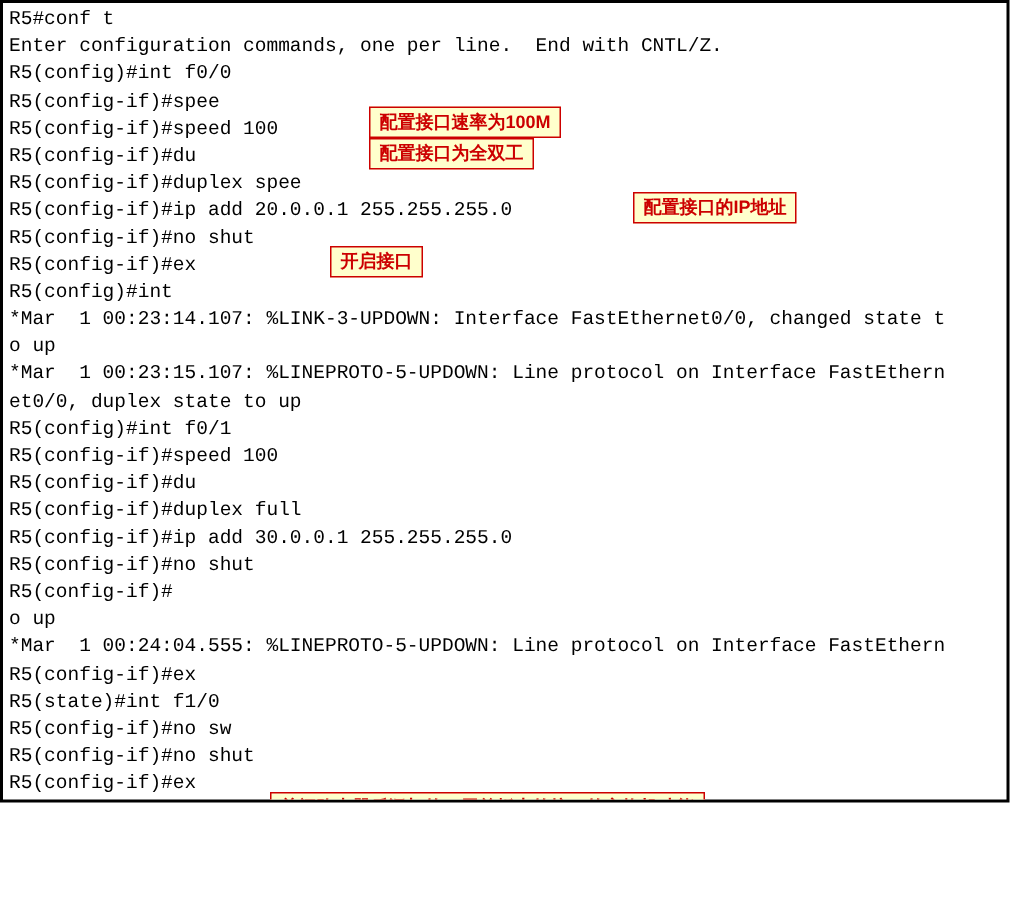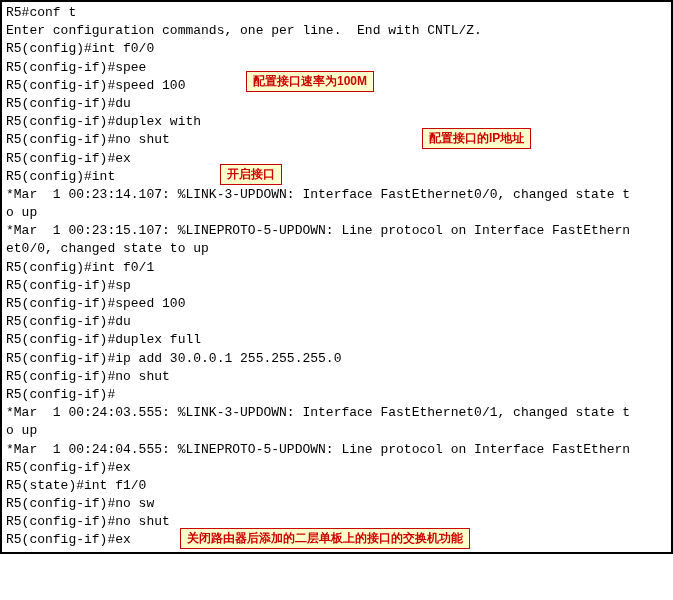--- a/index.html
+++ b/index.html
@@ -46,42 +46,42 @@
 </head>
 <body>
 
 <div class="terminal">
   <div class="line">R5#conf t</div>
   <div class="line">Enter configuration commands, one per line.  End with CNTL/Z.</div>
   <div class="line">R5(config)#int f0/0</div>
   <div class="line">R5(config-if)#spee</div>
   <div class="line"><span>R5(config-if)#</span><span class="underline">speed 100</span></div>
   <div class="line">R5(config-if)#du</div>
-  <div class="line"><span>R5(config-if)#</span><span class="underline">duplex with</span></div>
+  <div class="line"><span>R5(config-if)#</span><span class="underline">duplex spee</span></div>
+  <div class="line"><span>R5(config-if)#</span><span class="underline">ip add 20.0.0.1 255.255.255.0</span></div>
   <div class="line"><span>R5(config-if)#</span><span class="underline">no shut</span></div>
   <div class="line">R5(config-if)#ex</div>
   <div class="line">R5(config)#int</div>
   <div class="line">*Mar  1 00:23:14.107: %LINK-3-UPDOWN: Interface FastEthernet0/0, changed state t</div>
   <div class="line">o up</div>
   <div class="line">*Mar  1 00:23:15.107: %LINEPROTO-5-UPDOWN: Line protocol on Interface FastEthern</div>
-  <div class="line">et0/0, changed state to up</div>
+  <div class="line">et0/0, duplex state to up</div>
   <div class="line">R5(config)#int f0/1</div>
-  <div class="line">R5(config-if)#sp</div>
   <div class="line">R5(config-if)#speed 100</div>
   <div class="line">R5(config-if)#du</div>
   <div class="line">R5(config-if)#duplex full</div>
   <div class="line">R5(config-if)#ip add 30.0.0.1 255.255.255.0</div>
   <div class="line">R5(config-if)#no shut</div>
   <div class="line">R5(config-if)#</div>
-  <div class="line">*Mar  1 00:24:03.555: %LINK-3-UPDOWN: Interface FastEthernet0/1, changed state t</div>
   <div class="line">o up</div>
   <div class="line">*Mar  1 00:24:04.555: %LINEPROTO-5-UPDOWN: Line protocol on Interface FastEthern</div>
   <div class="line">R5(config-if)#ex</div>
   <div class="line"><span>R5(state)#</span><span class="underline">int f1/0</span></div>
   <div class="line"><span>R5(config-if)#</span><span class="underline">no sw</span></div>
   <div class="line">R5(config-if)#no shut</div>
   <div class="line">R5(config-if)#ex</div>
 
   <div class="annotation a1">配置接口速率为100M</div>
+  <div class="annotation a2">配置接口为全双工</div>
   <div class="annotation a3">配置接口的IP地址</div>
   <div class="annotation a4">开启接口</div>
   <div class="annotation a5">关闭路由器后添加的二层单板上的接口的交换机功能</div>
 </div>
 
 </body></html>

